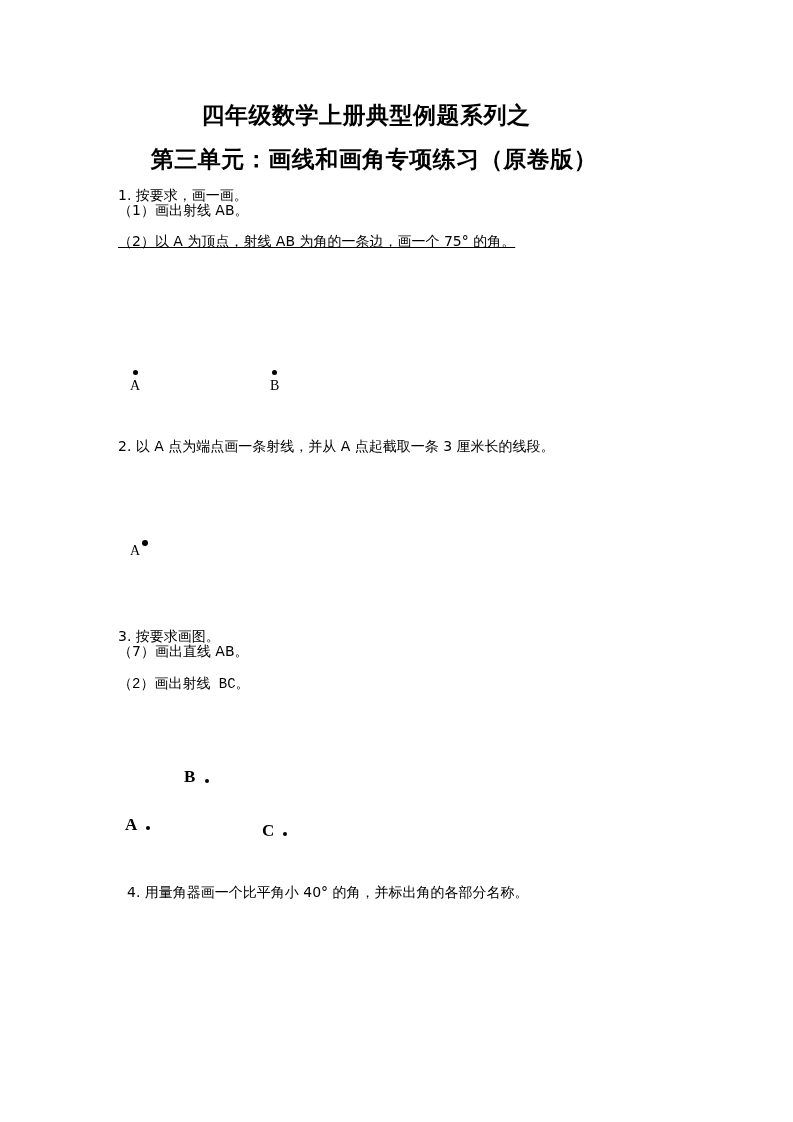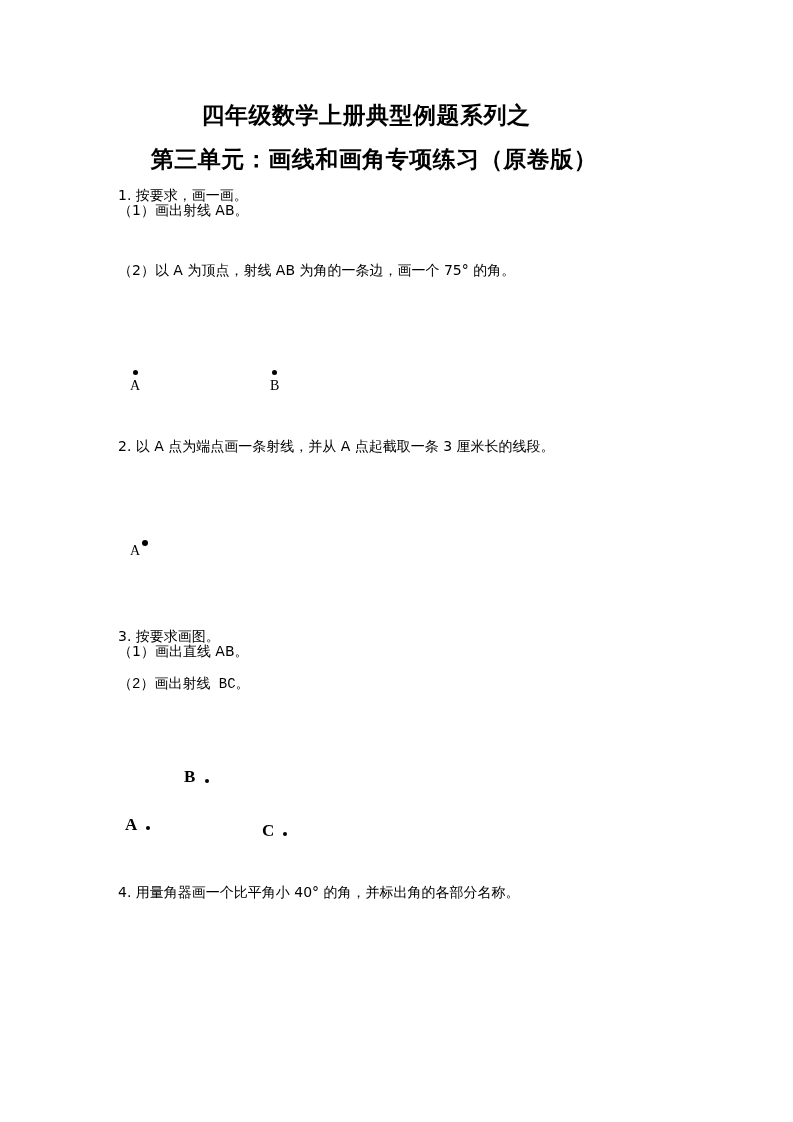--- a/index.html
+++ b/index.html
@@ -62,50 +62,50 @@
 </style>
 </head>
 <body>
 
 <div class="title title-1">四年级数学上册典型例题系列之</div>
 <div class="title title-2">第三单元：画线和画角专项练习（原卷版）</div>
 
 <div>
   <div class="line" style="top:187px;">1. 按要求，画一画。</div>
   <div class="line sub" style="top:202px;">（1）画出射线 AB。</div>
-  <div class="line sub" style="top:262px;">（2）以 A 为顶点，射线 AB 为角的一条边，画一个 75° 的角。</div>
+  <div class="line sub" style="top:233px;text-decoration:underline;">（2）以 A 为顶点，射线 AB 为角的一条边，画一个 75° 的角。</div>
 
   <div>
     <div class="dot" style="left:133px; top:370px;"></div>
     <div class="pt-label" style="left:130px; top:378px;">A</div>
     <div class="dot" style="left:272px; top:370px;"></div>
     <div class="pt-label" style="left:270px; top:378px;">B</div>
   </div>
 </div>
 
 <div>
   <div class="line" style="top:438px;">2. 以 A 点为端点画一条射线，并从 A 点起截取一条 3 厘米长的线段。</div>
   <div>
     <div class="pt-label" style="left:130px; top:543px;">A</div>
     <div class="dot big" style="left:142px; top:540px;"></div>
   </div>
 </div>
 
 <div>
   <div class="line" style="top:628px;">3. 按要求画图。</div>
-  <div class="line sub" style="top:643px;">（1）画出直线 AB。</div>
+  <div class="line sub" style="top:643px;">（7）画出直线 AB。</div>
   <div class="line sub" style="top:675px;font-family:Liberation Mono, monospace;">（2）画出射线 BC。</div>
 
   <div>
     <div class="pt-label bold" style="left:184px; top:767px;">B</div>
     <div class="dot small" style="left:205px; top:779px;"></div>
 
     <div class="pt-label bold" style="left:125px; top:815px;">A</div>
     <div class="dot small" style="left:146px; top:826px;"></div>
 
     <div class="pt-label bold" style="left:262px; top:821px;">C</div>
     <div class="dot small" style="left:283px; top:832px;"></div>
   </div>
 </div>
 
 <div>
-  <div class="line" style="top:884px;">4. 用量角器画一个比平角小 40° 的角，并标出角的各部分名称。</div>
+  <div class="line" style="top:884px;margin-left:9px;">4. 用量角器画一个比平角小 40° 的角，并标出角的各部分名称。</div>
 </div>
 
 </body></html>

